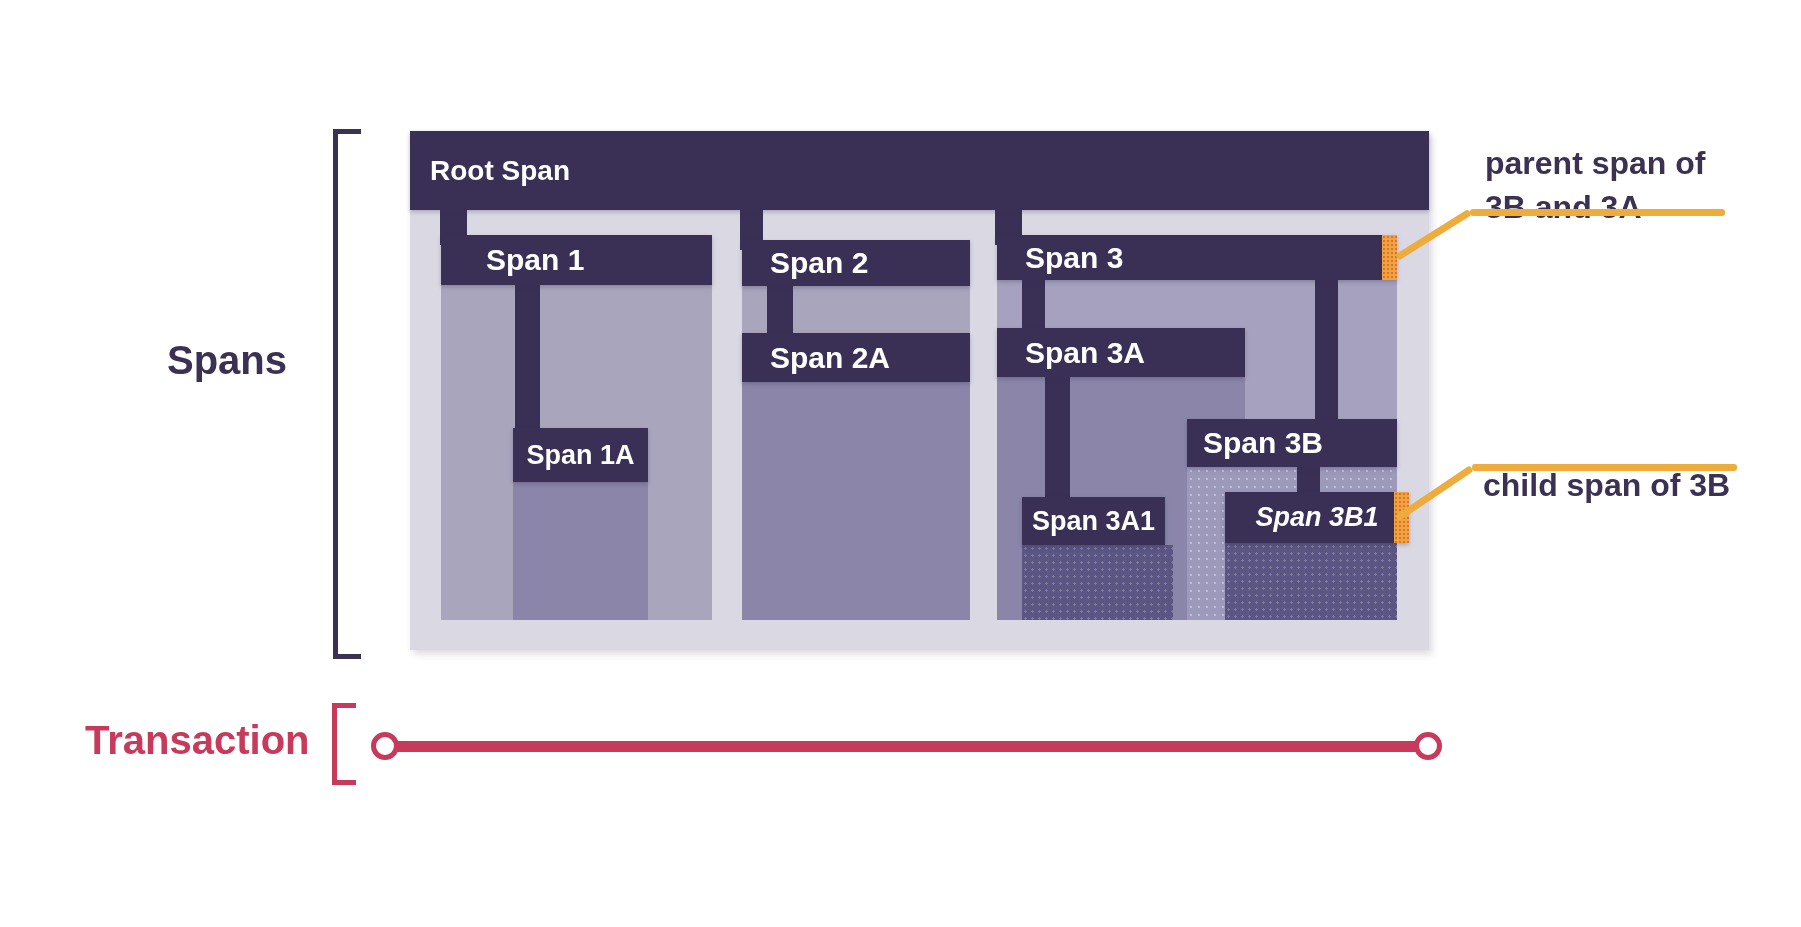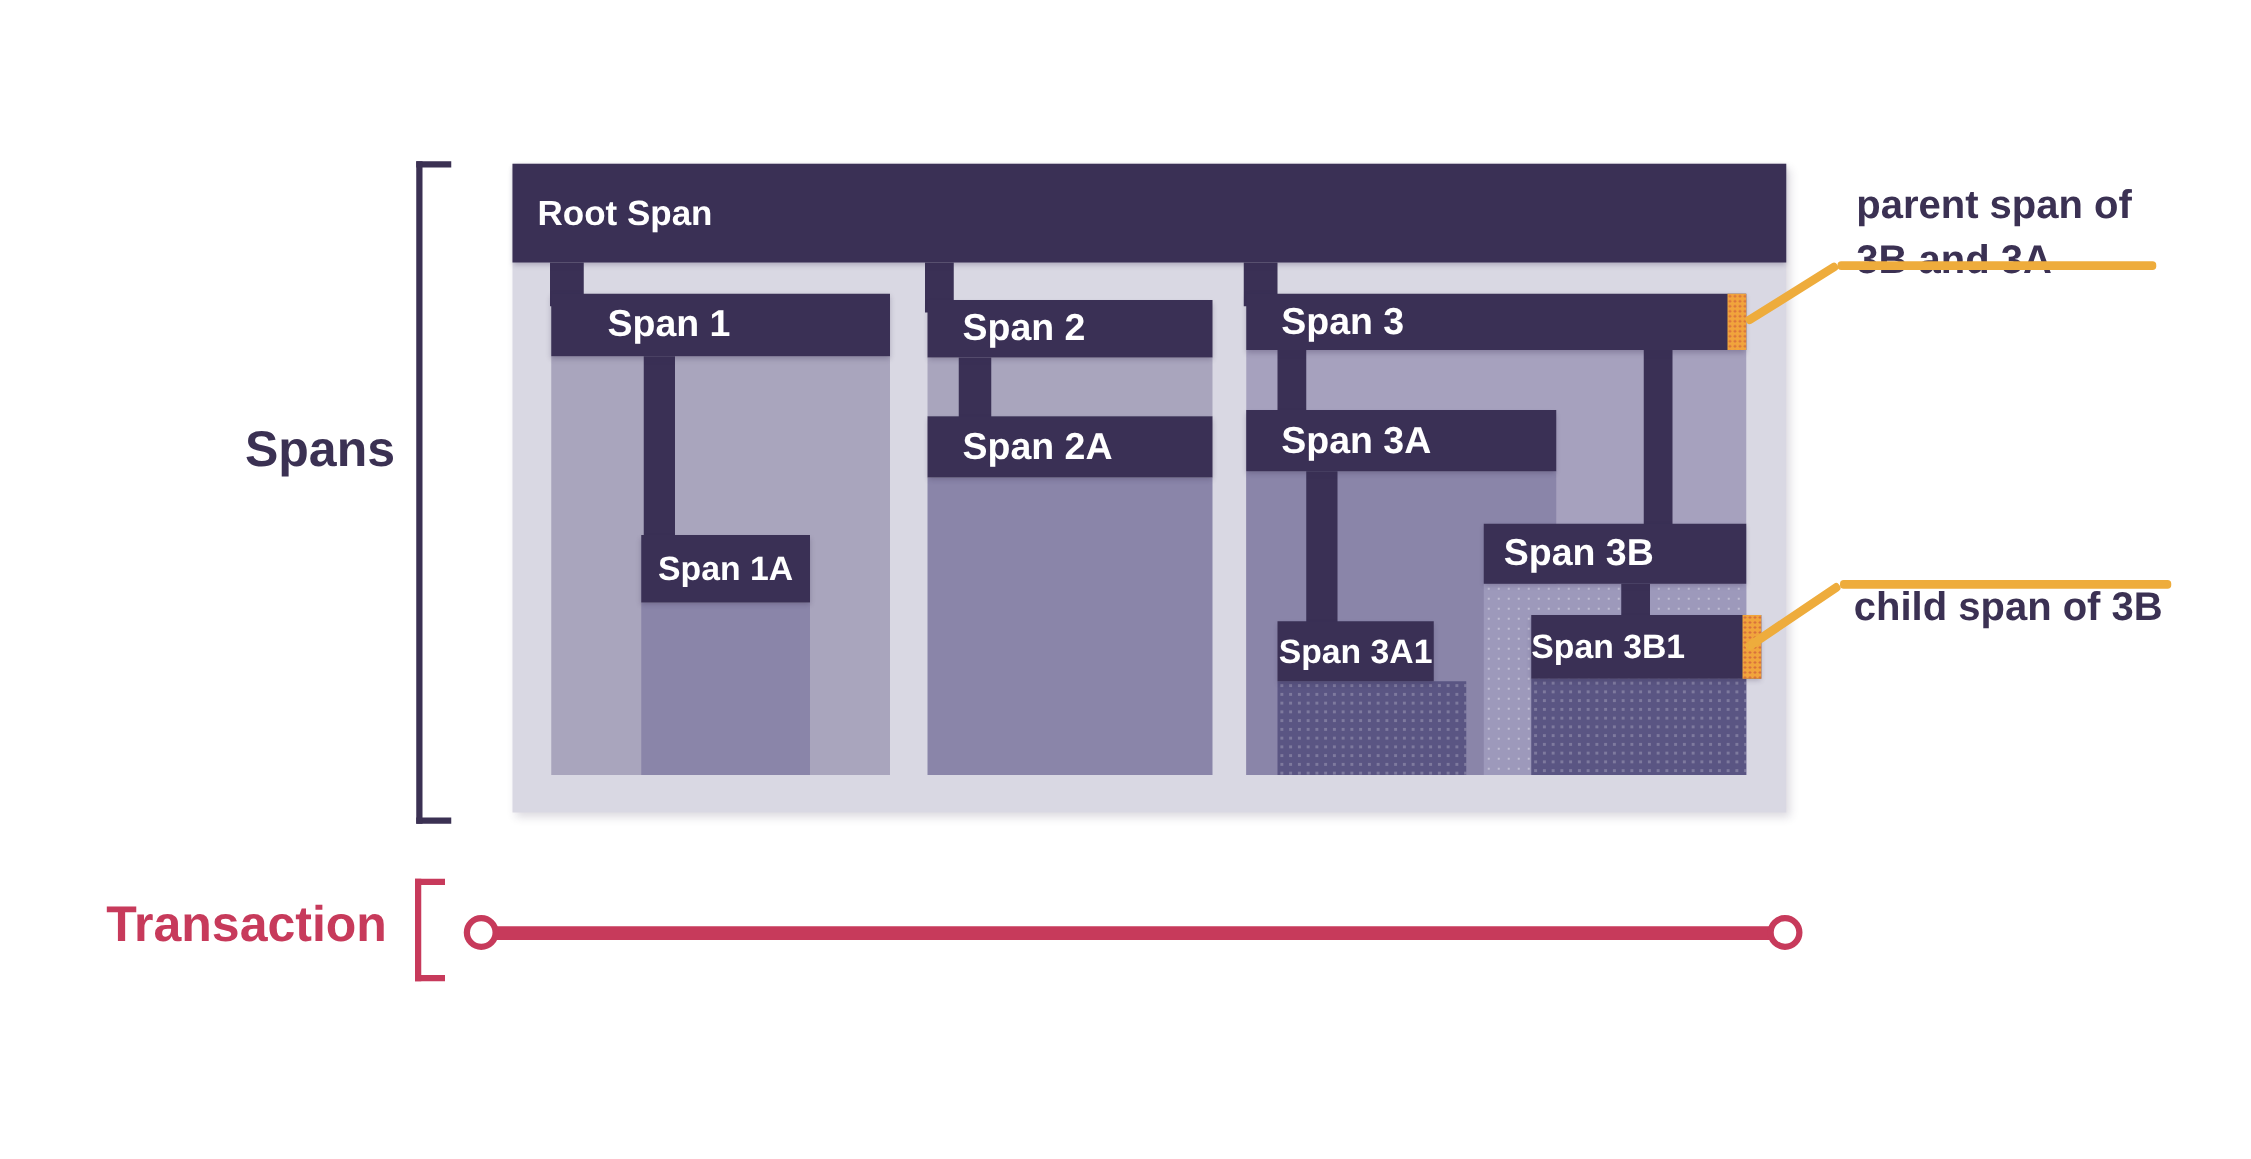--- a/index.html
+++ b/index.html
@@ -72,21 +72,21 @@
   
   .tline{background:var(--transaction-red);border-radius:5px;}
   .tcircle{
     width:28px;height:28px;border-radius:50%;
     border:5px solid var(--transaction-red);background:#fff;
   }
 </style>
 </head>
 <body>
 
-<div class="abs side-label" style="left:166px;top:338px;width:150px;text-align:right;">Spans</div>
+<div class="abs side-label" style="left:152px;top:338px;width:150px;text-align:center;">Spans</div>
 <div class="abs bracket" style="left:333px;top:129px;width:28px;height:530px;"></div>
 
 <div class="abs side-label red" style="left:85px;top:718px;width:220px;">Transaction</div>
 <div class="abs bracket red" style="left:332px;top:703px;width:24px;height:82px;"></div>
 
 <div class="abs panel" style="left:410px;top:131px;width:1019px;height:519px;">
 
   <div class="abs blk-light" style="left:31px;top:154px;width:271px;height:335px;"></div>
   <div class="abs blk-medium" style="left:103px;top:351px;width:135px;height:138px;"></div>
 
@@ -127,27 +127,27 @@
     <span class="lbl">Span 2A</span>
   </div>
 
   <div class="abs bar" style="left:587px;top:104px;width:400px;height:45px;font-size:30px;padding-left:28px;">
     <span class="lbl">Span 3</span>
     <div class="abs marker" style="right:0;top:0;width:15px;height:45px;"></div>
   </div>
   <div class="abs bar" style="left:587px;top:197px;width:248px;height:49px;font-size:30px;padding-left:28px;">
     <span class="lbl">Span 3A</span>
   </div>
-  <div class="abs bar" style="left:612px;top:366px;width:125px;height:48px;font-size:27px;justify-content:center;">
+  <div class="abs bar" style="left:612px;top:366px;width:143px;height:48px;font-size:27px;justify-content:center;">
     <span class="lbl">Span 3A1</span>
   </div>
   <div class="abs bar" style="left:777px;top:288px;width:210px;height:48px;font-size:30px;padding-left:16px;">
     <span class="lbl">Span 3B</span>
   </div>
-  <div class="abs bar" style="left:815px;top:361px;width:184px;height:51px;font-size:27px;justify-content:flex-start;">
+  <div class="abs bar" style="left:815px;top:361px;width:184px;height:51px;font-size:27px;justify-content:center;font-style:italic;">
     <span class="lbl">Span 3B1</span>
     <div class="abs marker" style="right:0;top:0;width:15px;height:51px;"></div>
   </div>
 </div>
 
 <div class="abs callout-text" style="left:1485px;top:100px;width:300px;">
   <div>parent span of</div>
   <div>3B and 3A</div>
 </div>
 <div class="abs yline" style="left:1470px;top:209px;width:255px;height:7px;"></div>

